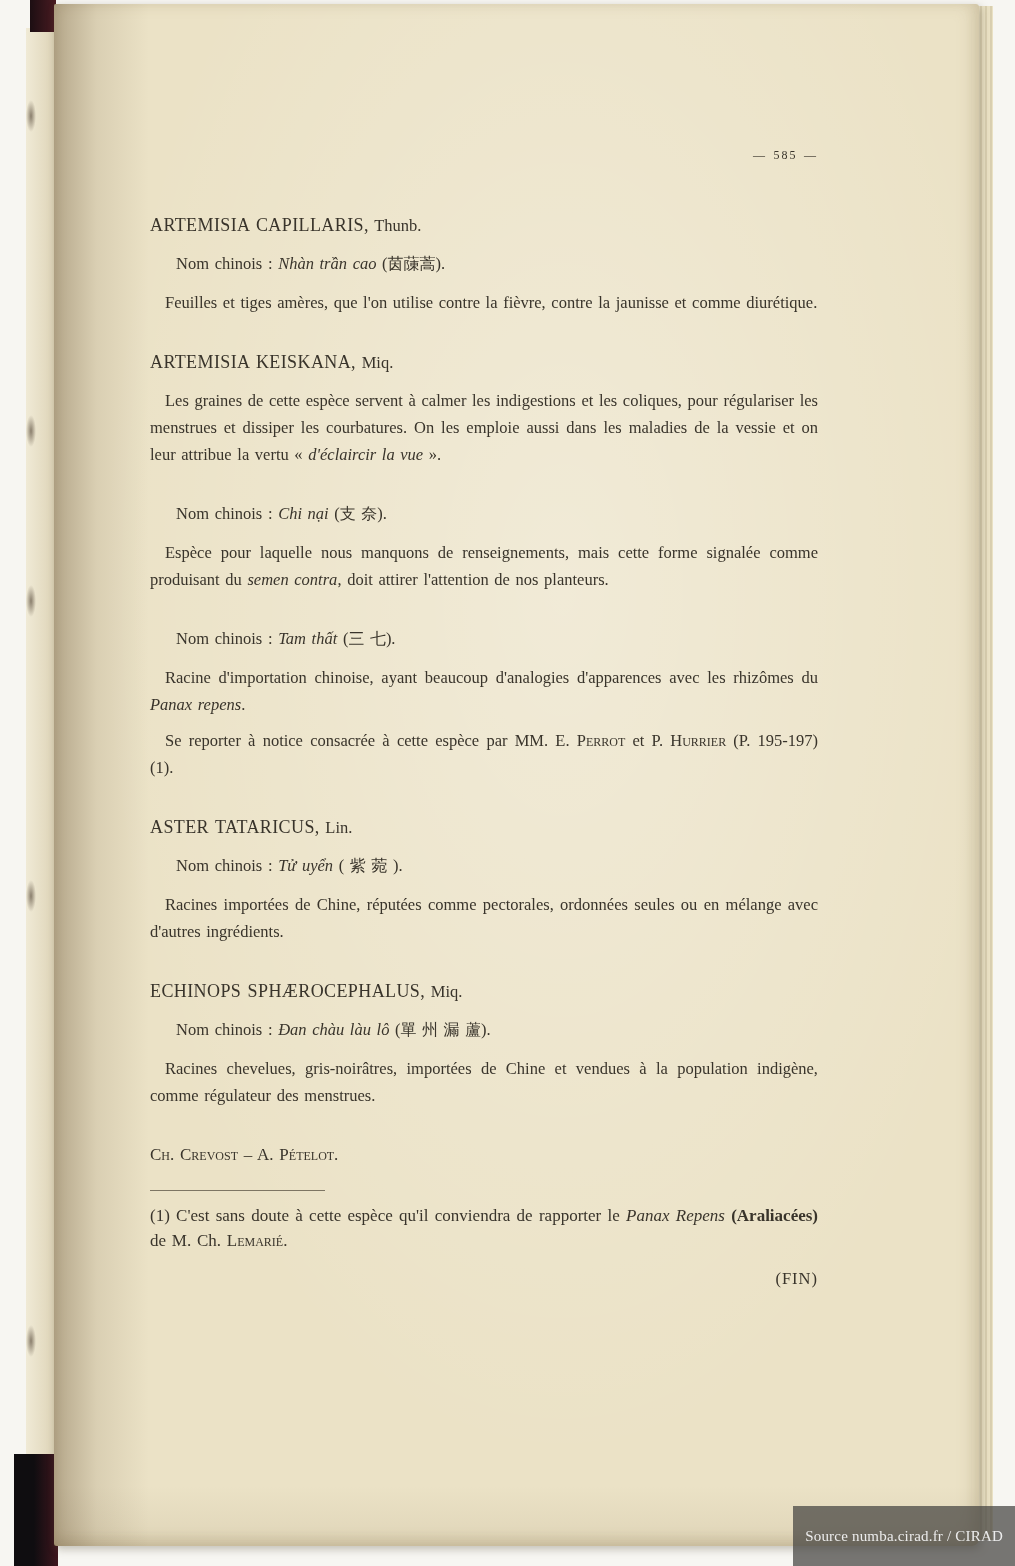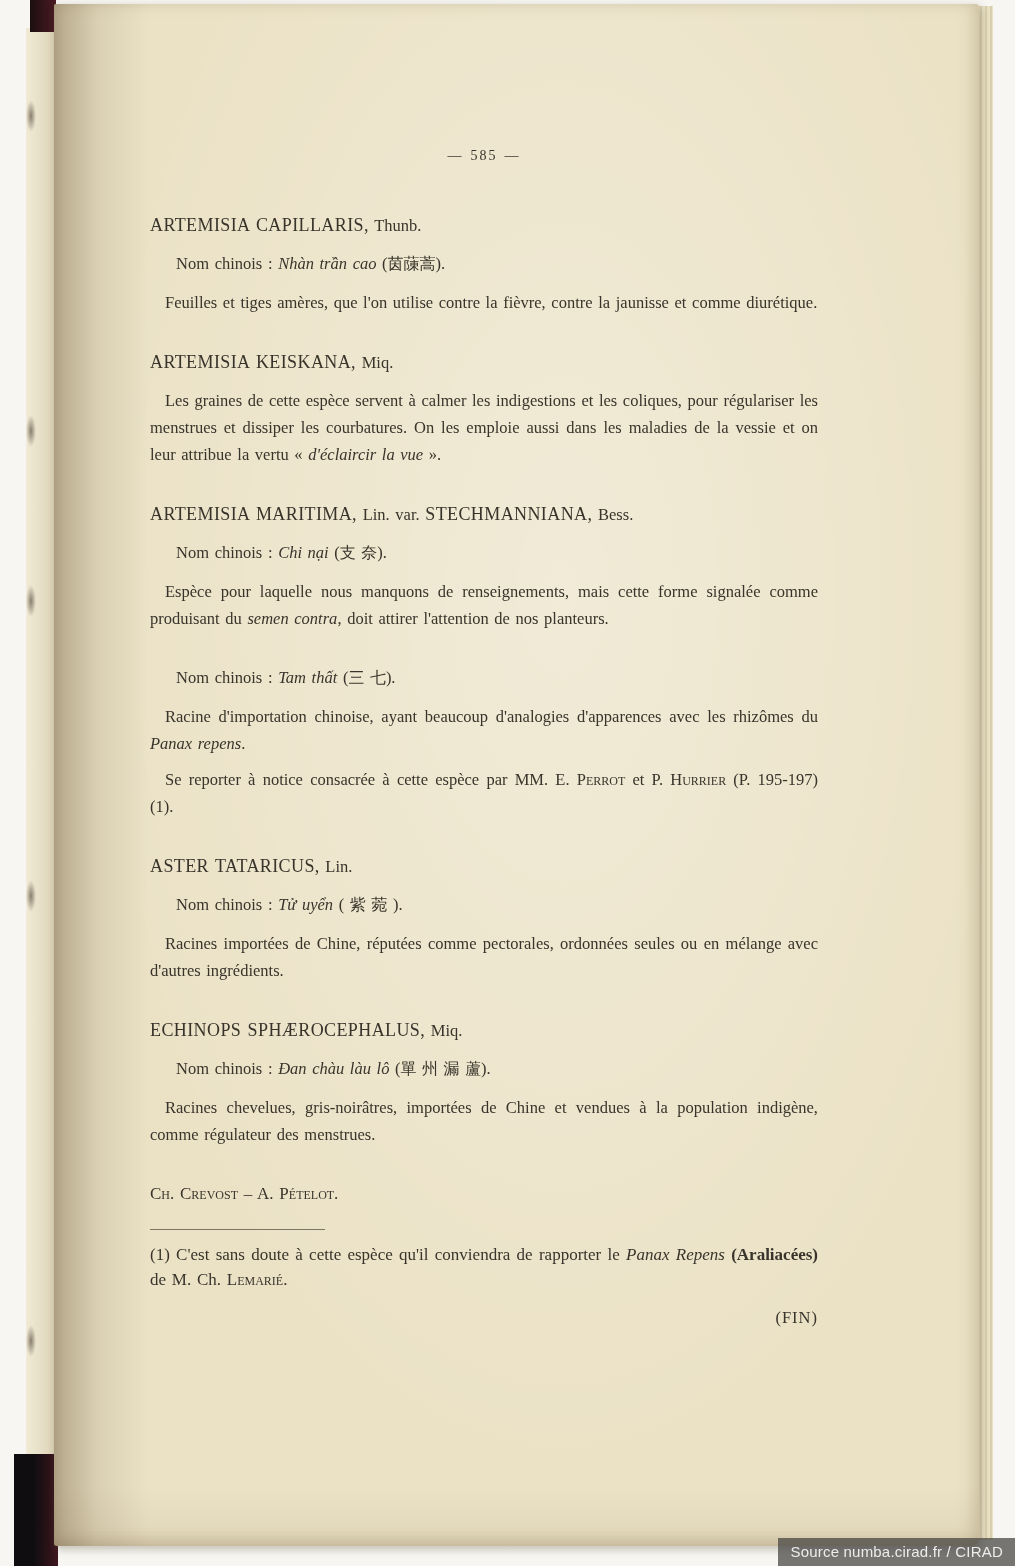--- a/index.html
+++ b/index.html
@@ -30,39 +30,39 @@
                 2px 3px 8px rgba(90,80,60,.35);
     border-radius:2px 3px 7px 3px;
   }
   .page::before{content:"";position:absolute;left:0;top:0;bottom:0;width:95px;
     background:linear-gradient(90deg,rgba(92,70,40,.38),rgba(92,70,40,.12) 45%,transparent);}
   
   .content{
     position:absolute;left:96px;top:138px;width:668px;
     color:#39342b;font-size:16.5px;line-height:27px;word-spacing:1.5px;
   }
-  .page-number{text-align:center;font-size:14px;letter-spacing:2px;margin:0 0 42px;}
+  .page-number{text-align:right;font-size:12px;letter-spacing:2px;margin:0 0 42px;}
   .entry{margin:0 0 32px;}
   .heading{font-size:16.5px;font-weight:normal;margin:0 0 10px;line-height:29px;}
   .nom{margin:0 0 12px;text-indent:26px;}
   .para{margin:0 0 9px;text-indent:15px;text-align:justify;}
   .seg{white-space:pre-wrap;}
   .seg-name{font-size:18px;letter-spacing:.4px;}
   .seg-b{font-weight:bold;}
   .seg-it{font-style:italic;}
   .seg-sc{font-variant:small-caps;}
   .seg-cjk{font-size:16px;}
   .signature{text-align:left;margin-top:18px;font-size:17px;}
   .footnote-rule{width:175px;height:0;border:0;border-top:1px solid #7d7563;margin:22px 0 12px;}
   .footnote{font-size:17px;line-height:25px;text-align:justify;margin:0;}
   .fin{text-align:right;margin-top:12px;font-size:16.5px;letter-spacing:1px;}
   
   .watermark{position:absolute;right:0;bottom:0;height:28px;line-height:28px;
-    padding:0 12px;background:rgba(68,66,64,.72);color:#ececec;
-    font-family:Liberation Sans, sans-serif;font-size:15px;letter-spacing:.2px;}
+    padding:16px 12px;background:rgba(68,66,64,.72);color:#ececec;
+    font-family:Liberation Serif, serif;font-size:15px;letter-spacing:.2px;}
 </style>
 </head>
 <body>
 
 <div class="scan">
   <div class="edge-left"></div>
   <div class="stitch" style="top:100px;"></div>
   <div class="stitch" style="top:415px;"></div>
   <div class="stitch" style="top:585px;"></div>
   <div class="stitch" style="top:880px;"></div>
@@ -78,21 +78,20 @@
           <section class="entry">
             <h2 class="heading"><span class="seg seg-name">ARTEMISIA CAPILLARIS,</span><span class="seg seg-rm"> Thunb.</span></h2>
             <p class="nom"><span class="seg seg-rm">Nom chinois : </span><span class="seg seg-it">Nhàn trần cao</span><span class="seg seg-rm"> (</span><span class="seg seg-cjk">茵蔯蒿</span><span class="seg seg-rm">).</span></p>
             <p class="para"><span class="seg seg-rm">Feuilles et tiges amères, que l'on utilise contre la fièvre, contre la jaunisse et comme diurétique.</span></p>
           </section>
           <section class="entry">
             <h2 class="heading"><span class="seg seg-name">ARTEMISIA KEISKANA,</span><span class="seg seg-rm"> Miq.</span></h2>
             <p class="para"><span class="seg seg-rm">Les graines de cette espèce servent à calmer les indigestions et les coliques, pour régulariser les menstrues et dissiper les courbatures. On les emploie aussi dans les maladies de la vessie et on leur attribue la vertu « </span><span class="seg seg-it">d'éclaircir la vue</span><span class="seg seg-rm"> ».</span></p>
           </section>
           <section class="entry">
-            <h2 class="heading"><span class="seg seg-name">ARTEMISIA MARITIMA,</span><span class="seg seg-rm"> Lin. var. </span><span class="seg seg-name">STECHMANNIANA,</span><span class="seg seg-rm"> Bess.</span></h2>
             <p class="nom"><span class="seg seg-rm">Nom chinois : </span><span class="seg seg-it">Chi nại</span><span class="seg seg-rm"> (</span><span class="seg seg-cjk">支 奈</span><span class="seg seg-rm">).</span></p>
             <p class="para"><span class="seg seg-rm">Espèce pour laquelle nous manquons de renseignements, mais cette forme signalée comme produisant du </span><span class="seg seg-it">semen contra</span><span class="seg seg-rm">, doit attirer l'attention de nos planteurs.</span></p>
           </section>
           <section class="entry">
             <p class="nom"><span class="seg seg-rm">Nom chinois : </span><span class="seg seg-it">Tam thất</span><span class="seg seg-rm"> (</span><span class="seg seg-cjk">三 七</span><span class="seg seg-rm">).</span></p>
             <p class="para"><span class="seg seg-rm">Racine d'importation chinoise, ayant beaucoup d'analogies d'apparences avec les rhizômes du </span><span class="seg seg-it">Panax repens</span><span class="seg seg-rm">.</span></p>
             <p class="para"><span class="seg seg-rm">Se reporter à notice consacrée à cette espèce par MM. E. </span><span class="seg seg-sc">Perrot</span><span class="seg seg-rm"> et P. </span><span class="seg seg-sc">Hurrier</span><span class="seg seg-rm"> (P. 195-197) (1).</span></p>
           </section>
           <section class="entry">
             <h2 class="heading"><span class="seg seg-name">ASTER TATARICUS,</span><span class="seg seg-rm"> Lin.</span></h2>

